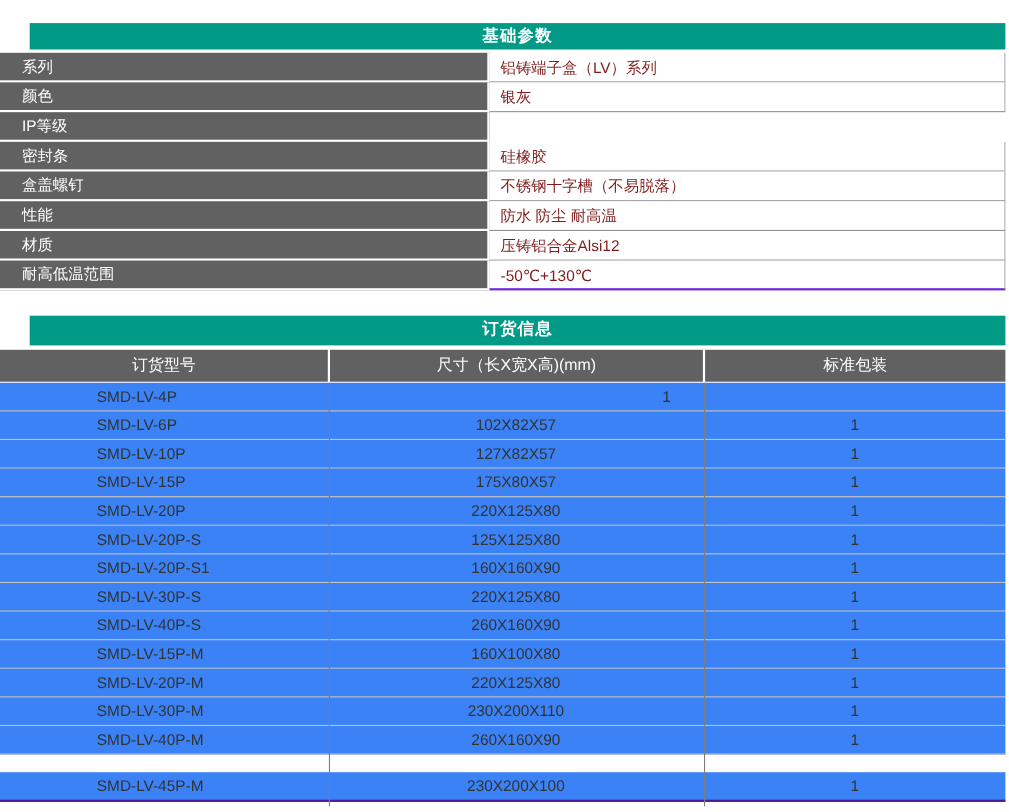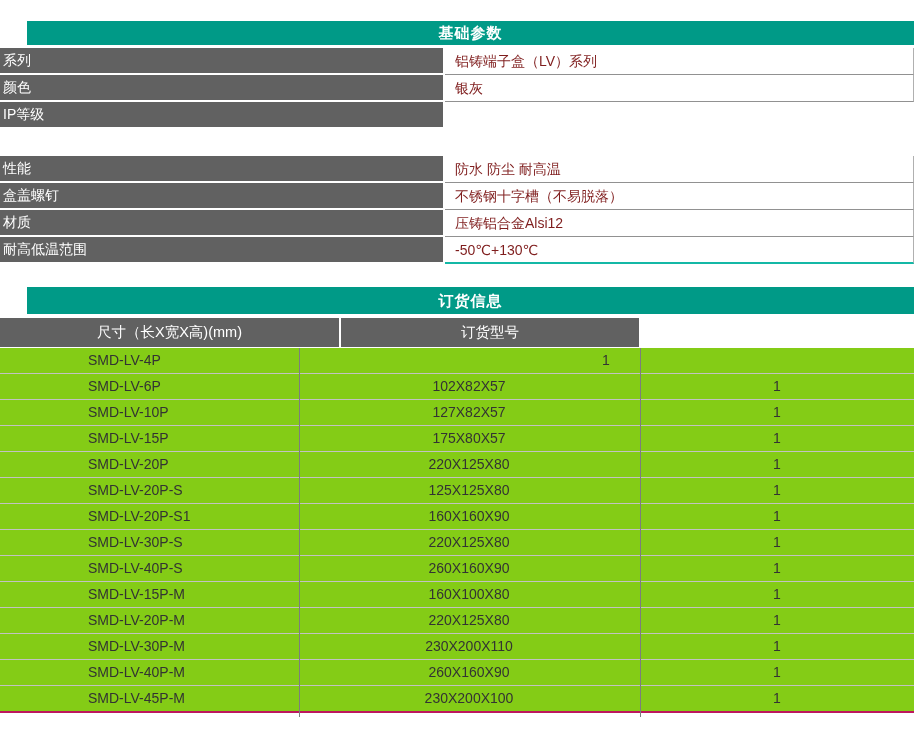--- a/index.html
+++ b/index.html
@@ -17,50 +17,50 @@
     background: #009a87; color: #ffffff;
     font-size: 15px; font-weight: bold;
     text-align: center; letter-spacing: 1px; margin-left: 27px;
   }
 
   
   .t1 { margin-top: 21px; }
   .t1 .green-bar { height: 24px; line-height: 24px; margin-bottom: 3px; }
   .t1-row { display: flex; height: 27px; }
   .t1-label {
-    width: 445px; padding-left: 3px;
+    width: 445px; padding-left: 20px;
     background: #616161; color: #ffffff;
     font-size: 14px; line-height: 25px; font-weight: 500;
     border-bottom: 2px solid #ffffff; border-right: 2px solid #ffffff;
   }
   .t1-value {
     flex: 1; padding-left: 10px;
     color: #7f1d1d; font-size: 14px; line-height: 26px;
     border-bottom: 1px solid #919191;
     border-right: 1px solid #b0b0b0;
     background: #ffffff;
   }
-  .t1-row:last-child .t1-value { border-bottom: 2px solid #14b8a6; }
+  .t1-row:last-child .t1-value { border-bottom: 2px solid #6d28d9; }
 
   
   .t2 { margin-top: 23px; }
-  .t2 .green-bar { height: 27px; line-height: 27px; }
+  .t2 .green-bar { height: 27px; line-height: 27px; font-family: Liberation Serif, serif; }
   .t2-header-row { display: flex; height: 29px; margin-top: 4px; }
   .t2-hcell {
     background: #616161; color: #ffffff;
     font-size: 14.5px; font-weight: 500;
     text-align: center; line-height: 29px;
   }
   .t2-hcell.c1 { width: 298px; margin-right: 2px; }
   .t2-hcell.c2 { width: 339px; margin-right: 2px; }
   .t2-hcell.c3 { flex: 1; }
 
   .t2-body { position: relative; margin-top: 1px; }
-  .t2-row { display: flex; height: 26px; border-bottom: 1px solid #c2c2c2; background: #84cc16; }
-  .t2-row:last-child { border-bottom: 2px solid #be185d; height: 27px; }
+  .t2-row { display: flex; height: 26px; border-bottom: 1px solid #c2c2c2; background: #3b82f6; }
+  .t2-row:last-child { border-bottom: 2px solid #4c1d95; height: 27px; margin-top: 16px; }
   .td { color: #333333; font-size: 14px; line-height: 25px; }
   .td-model { width: 298px; padding-left: 88px; text-align: left; }
   .td-dim   { width: 342px; text-align: center; }
   .td-pkg   { flex: 1; text-align: center; }
 
   .vdiv {
     position: absolute; top: 0; bottom: -4px; width: 1px;
     background: #7d7d7d;
   }
   .vdiv.d1 { left: 299px; }
@@ -79,45 +79,48 @@
       <div class="t1-value">铝铸端子盒（LV）系列</div>
     </div>
     <div class="t1-row">
       <div class="t1-label">颜色</div>
       <div class="t1-value">银灰</div>
     </div>
     <div class="t1-row">
       <div class="t1-label">IP等级</div>
     </div>
     <div class="t1-row">
+      <div class="t1-label">密封条</div>
+      <div class="t1-value">硅橡胶</div>
+    </div>
+    <div class="t1-row">
+      <div class="t1-label">盒盖螺钉</div>
+      <div class="t1-value">不锈钢十字槽（不易脱落）</div>
     </div>
     <div class="t1-row">
       <div class="t1-label">性能</div>
       <div class="t1-value">防水 防尘 耐高温</div>
-    </div>
-    <div class="t1-row">
-      <div class="t1-label">盒盖螺钉</div>
-      <div class="t1-value">不锈钢十字槽（不易脱落）</div>
     </div>
     <div class="t1-row">
       <div class="t1-label">材质</div>
       <div class="t1-value">压铸铝合金Alsi12</div>
     </div>
     <div class="t1-row">
       <div class="t1-label">耐高低温范围</div>
       <div class="t1-value">-50℃+130℃</div>
     </div>
   </div>
 
   <div class="tbl t2">
     <div class="green-bar">订货信息</div>
 
     <div class="t2-header-row">
+      <div class="t2-hcell c1">订货型号</div>
       <div class="t2-hcell c2">尺寸（长X宽X高)(mm)</div>
-      <div class="t2-hcell c1">订货型号</div>
+      <div class="t2-hcell c3">标准包装</div>
     </div>
 
     <div class="t2-body">
       <div class="vdiv d1"></div>
       <div class="vdiv d2"></div>
 
       <div class="t2-row">
         <div class="td td-model">SMD-LV-4P</div>
         <div class="td td-pkg">1</div>
       </div>

